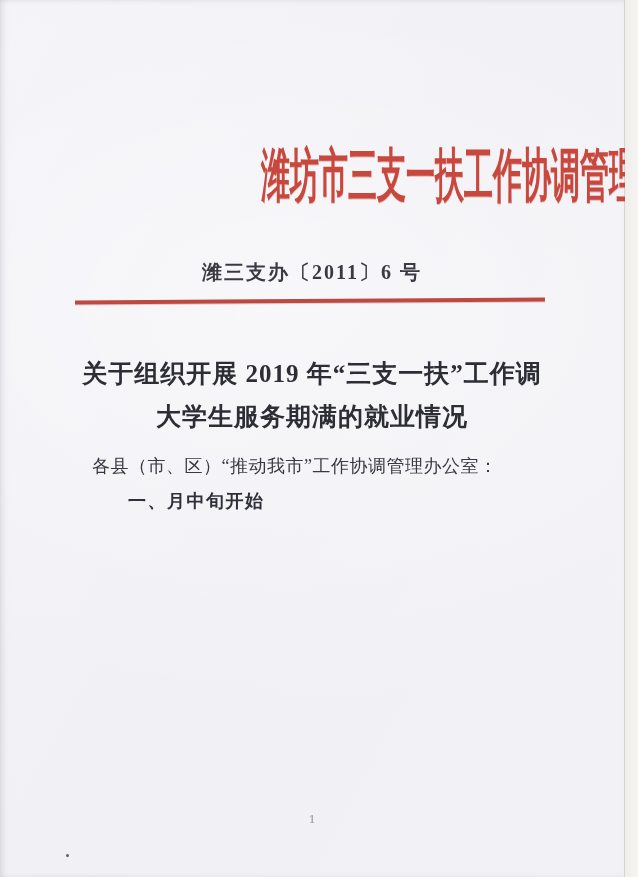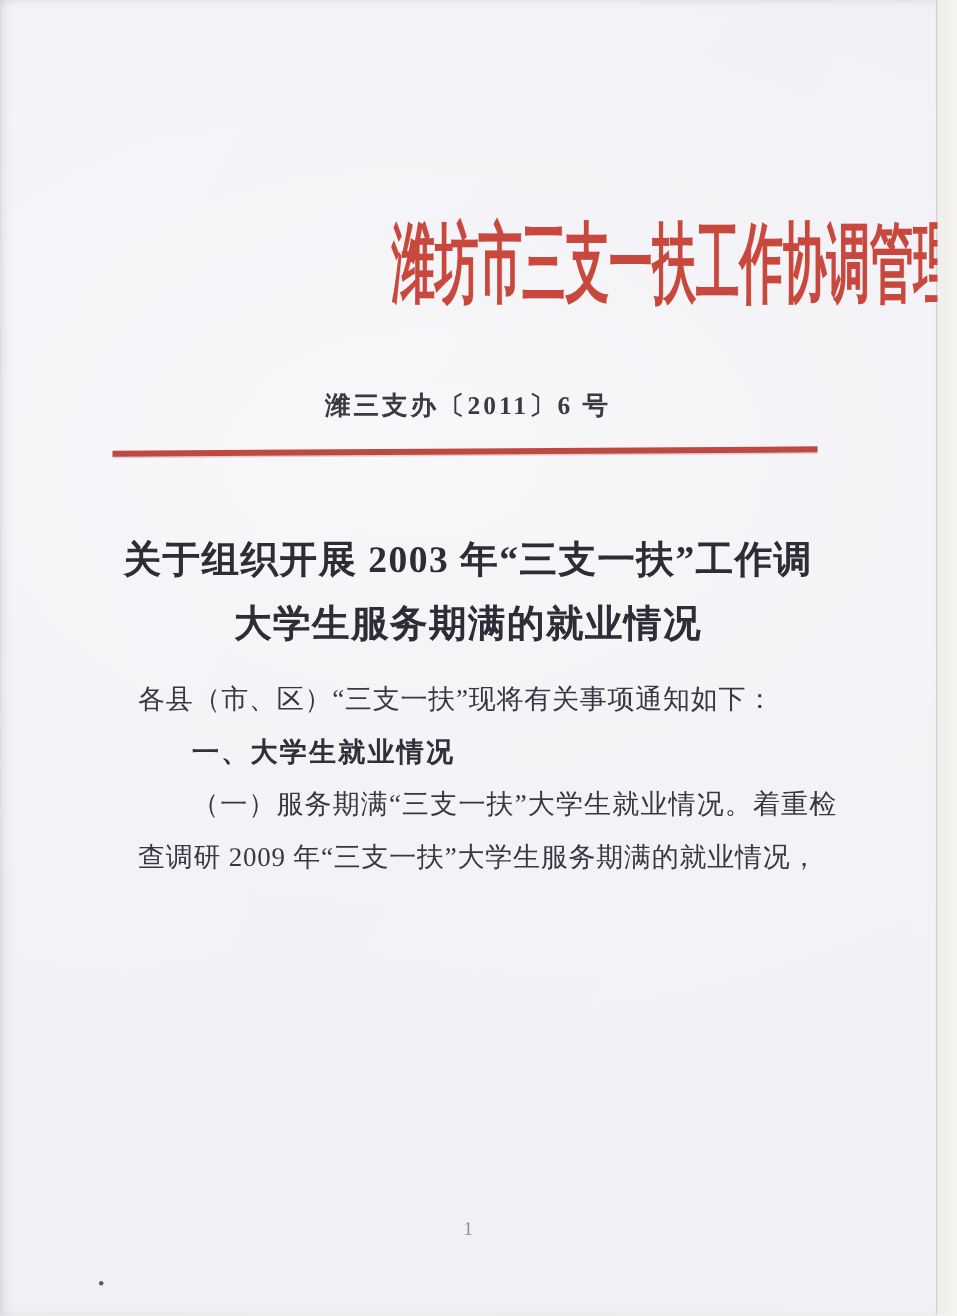--- a/index.html
+++ b/index.html
@@ -61,21 +61,21 @@
     display: inline-block;
     transform: scaleX(0.50);
     transform-origin: 50% 50%;
   }
   .doc-number {
     position: absolute;
     top: 259px;
     left: 0;
     width: 624px;
     text-align: center;
-    font-size: 17px;
+    font-size: 20px;
     font-weight: bold;
     letter-spacing: 2px;
     color: #3a3a42;
   }
   .red-rule {
     position: absolute;
     top: 299px;
     left: 75px;
     width: 470px;
     height: 3.5px;
@@ -142,28 +142,27 @@
 
     <h1 class="org-title">
       <span class="condensed">潍坊市三支一扶工作协调管理办公室文件</span>
     </h1>
 
     <div class="doc-number">潍三支办〔2011〕6 号</div>
 
     <div class="red-rule"></div>
 
     <h2 class="doc-title">
-      <span>关于组织开展 2003 年“三支一扶”工作调</span><br>
+      <span>关于组织开展 2019 年“三支一扶”工作调</span><br>
       <span>大学生服务期满的就业情况</span>
     </h2>
 
     <div class="body-text">
-      <p class="salutation">各县（市、区）“三支一扶”现将有关事项通知如下：</p>
-      <p class="heading indent">一、大学生就业情况</p>
-      <p class="para indent">（一）服务期满“三支一扶”大学生就业情况。着重检查调研 2009 年“三支一扶”大学生服务期满的就业情况，</p>
+      <p class="salutation">各县（市、区）“推动我市”工作协调管理办公室：</p>
+      <p class="heading indent">一、月中旬开始</p>
     </div>
 
     <div class="page-num">1</div>
 
     <div class="speck"></div>
   </div>
 
   <div class="edge-strip"></div>
 </div>
 

